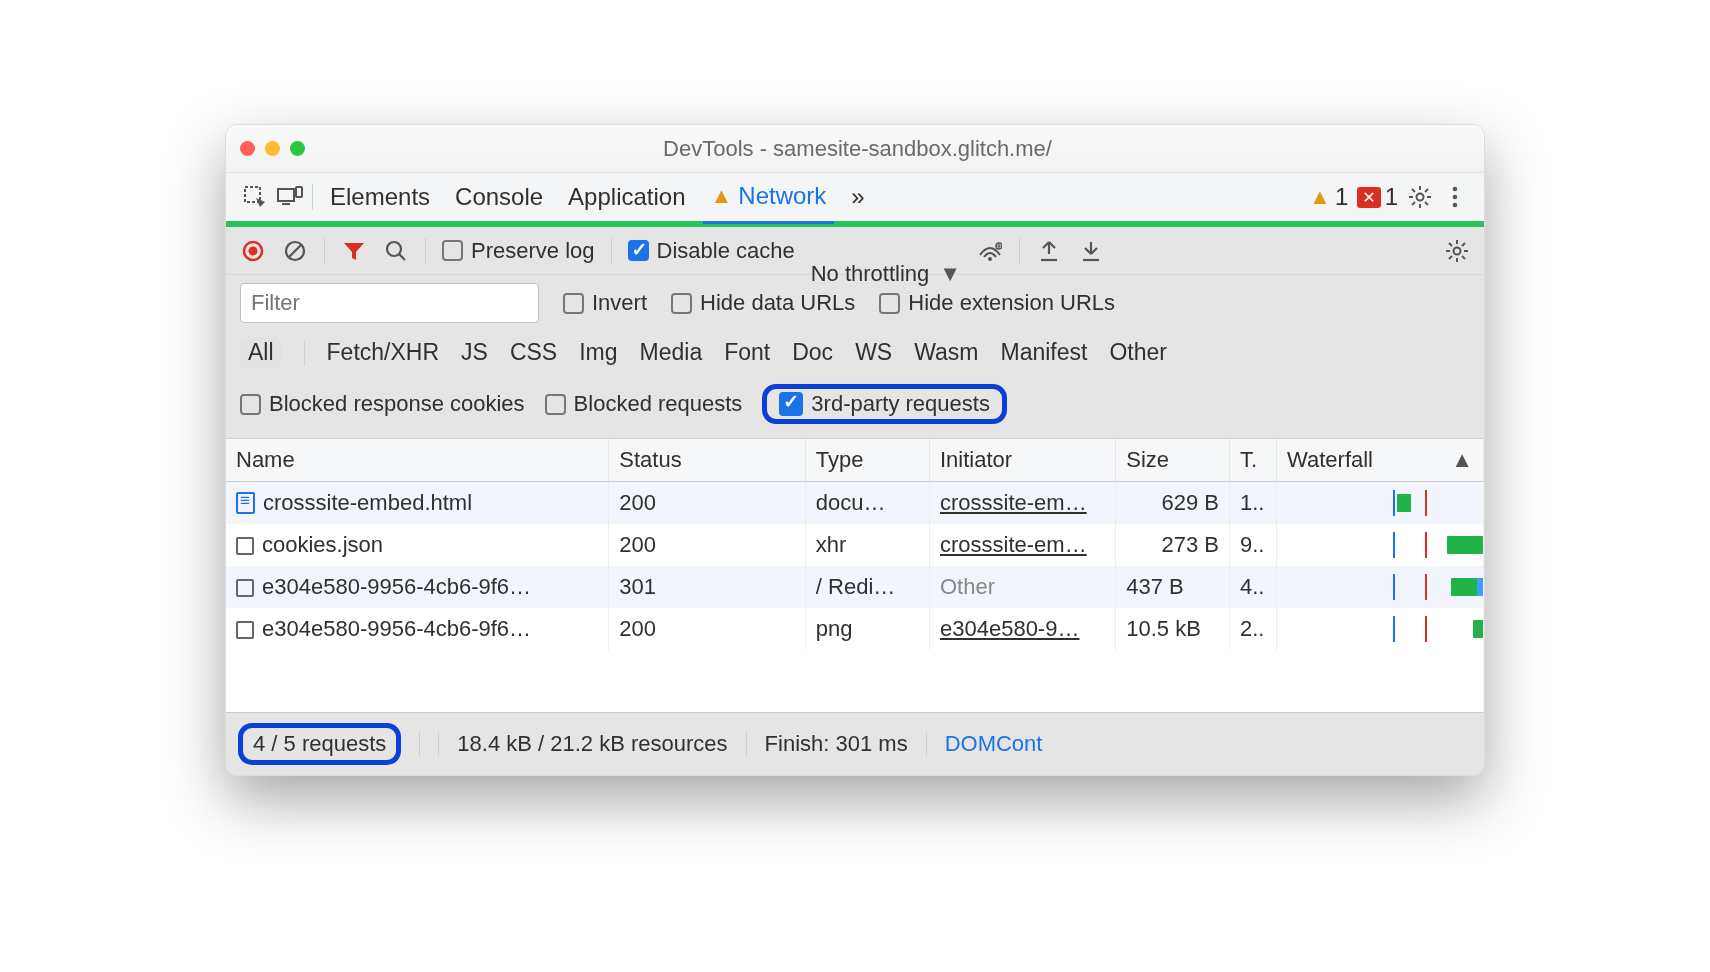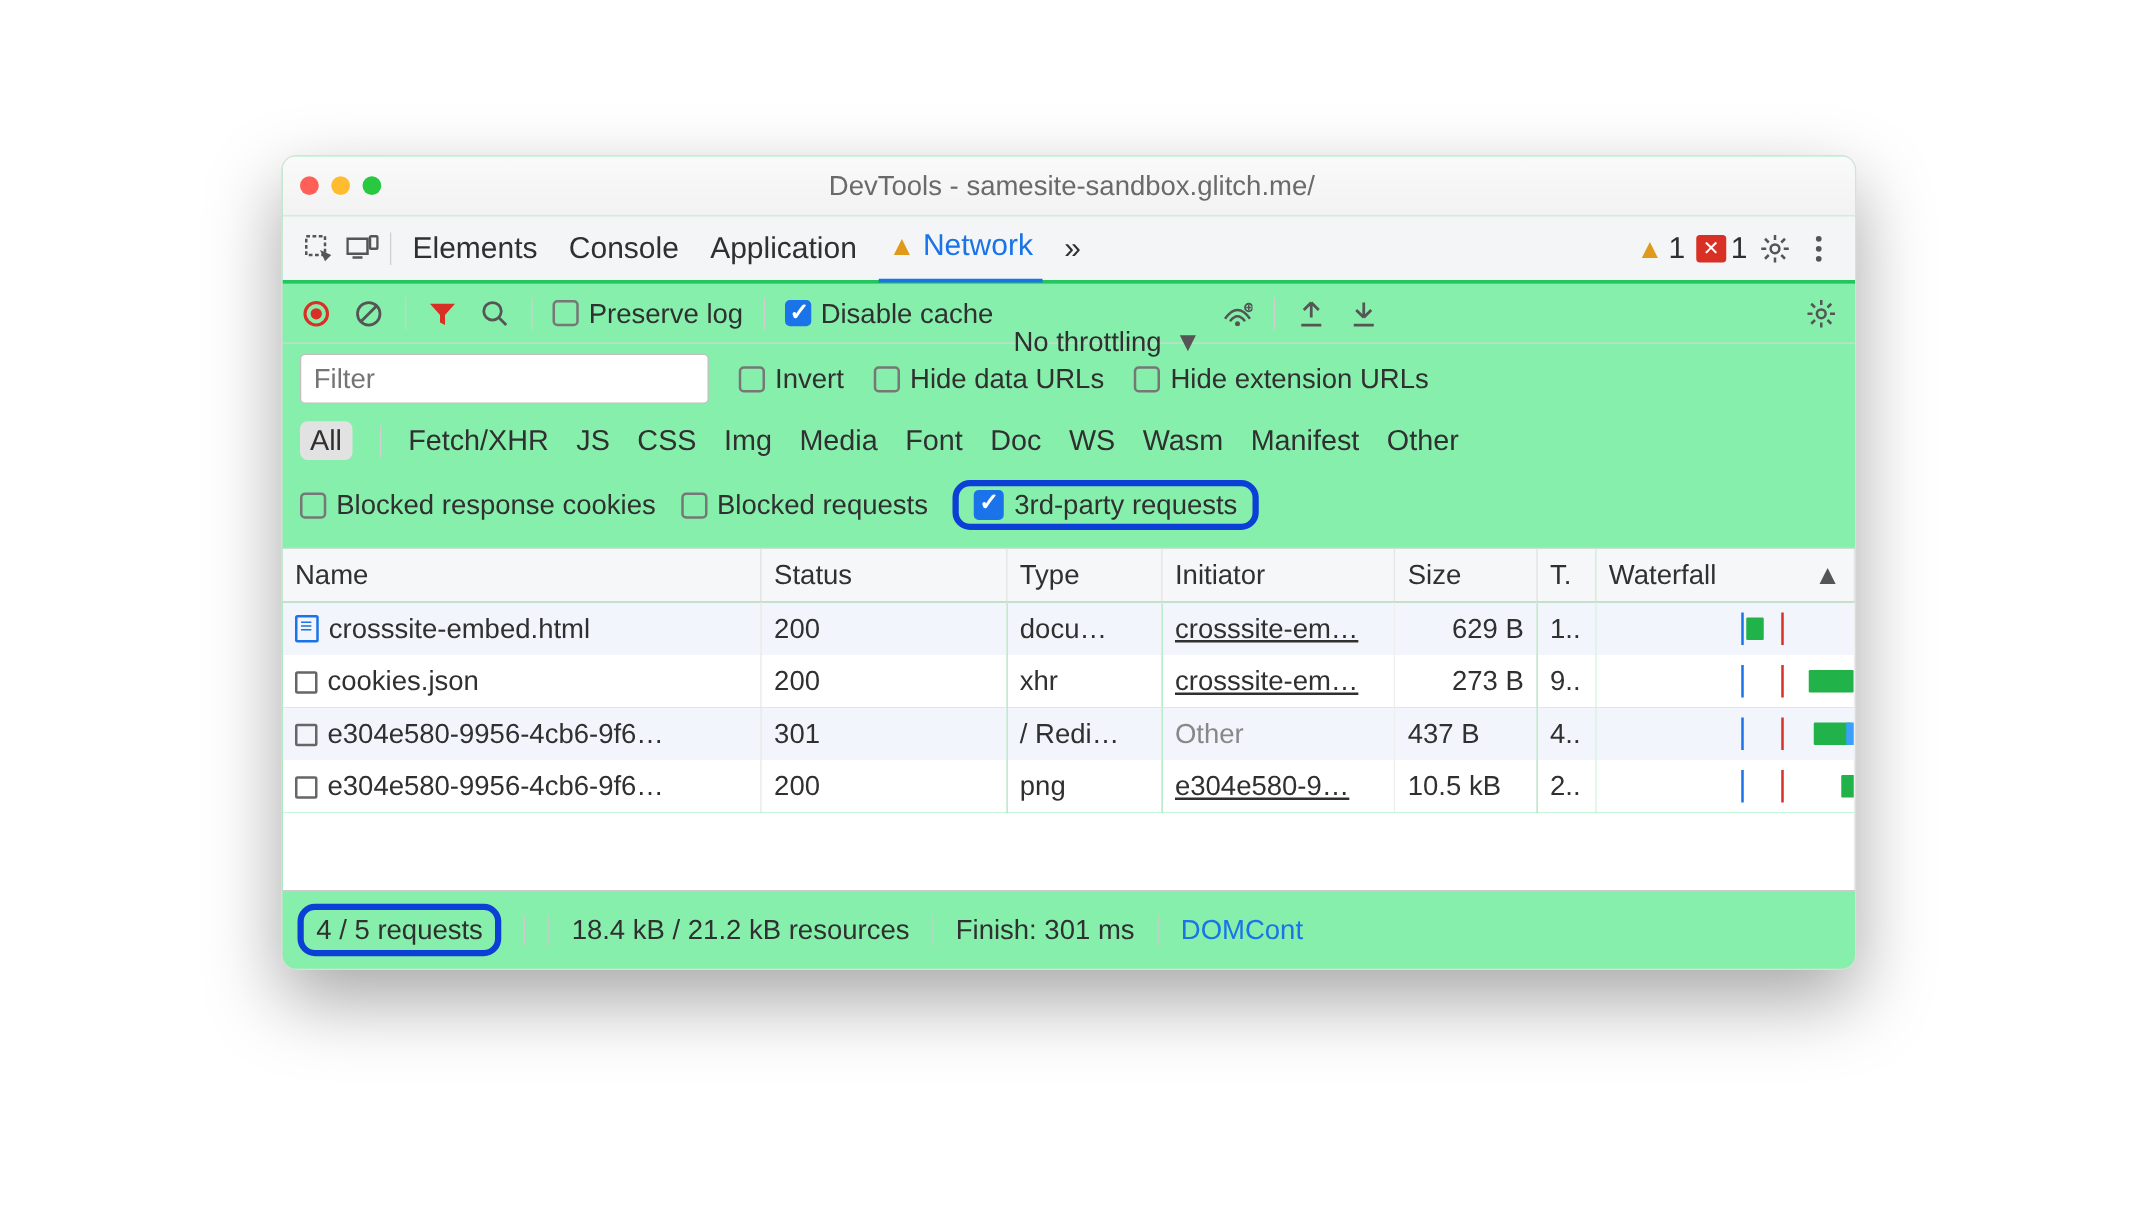--- a/index.html
+++ b/index.html
@@ -10,42 +10,42 @@
     align-items: center;
     justify-content: center;
     min-height: 900px;
     padding: 60px;
   }
   .window {
     width: 1260px;
     border-radius: 12px;
     overflow: hidden;
     box-shadow: 0 24px 60px rgba(0,0,0,.35);
-    background: #86efac;
+    background: #e5e5e5;
     border: 1px solid #ddd;
   }
   
   .titlebar {
     height: 48px;
     background: linear-gradient(#fafafa,#f2f2f2);
     display: flex;
     align-items: center;
     padding: 0 14px;
     border-bottom: 1px solid #e3e3e3;
   }
   .lights { display:flex; gap:10px; }
   .light { width:15px; height:15px; border-radius:50%; }
   .title { flex:1; text-align:center; font-size:22px; color:#6a6a6a; font-weight:500; }
 
   
   .tab-row {
     display:flex; align-items:center;
     height:54px;
     background:#f4f5f6;
-    border-bottom:3px solid #22c55e;
+    border-bottom:6px solid #22c55e;
     padding:0 16px;
     gap:9px;
     font-size:24px;
     color:#303030;
   }
   .tab-row .spacer { flex:1; }
   .tab { cursor:default; padding:0 8px; display:flex; align-items:center; gap:6px; }
   .tab.active { color:#1a73e8; border-bottom:3px solid #1a73e8; height:54px; line-height:54px; }
   .warn-tri { color:#e09a1b; font-size:22px; }
   .err-badge { background:#d93025; color:#fff; font-size:16px; border-radius:3px; padding:1px 5px; display:inline-flex; align-items:center; gap:3px;}
@@ -68,21 +68,21 @@
   .chk.on::after { content:"✓"; color:#fff; position:absolute; left:2px; top:-4px; font-size:19px; font-weight:bold;}
   .chklabel { display:flex; align-items:center; gap:8px; }
 
   
   .filter-row {
     display:flex; align-items:center;
     padding:8px 14px; gap:24px;
     font-size:22px; color:#303030;
   }
   .filter-input {
-    width:327px; height:40px;
+    width:299px; height:40px;
     border:1px solid #bfbfbf; border-radius:4px;
     padding:0 10px; font-size:22px; color:#777;
   }
 
   
   .chips-row {
     display:flex; align-items:center; gap:22px;
     padding:6px 14px 10px 14px;
     font-size:23px; color:#303030;
   }

